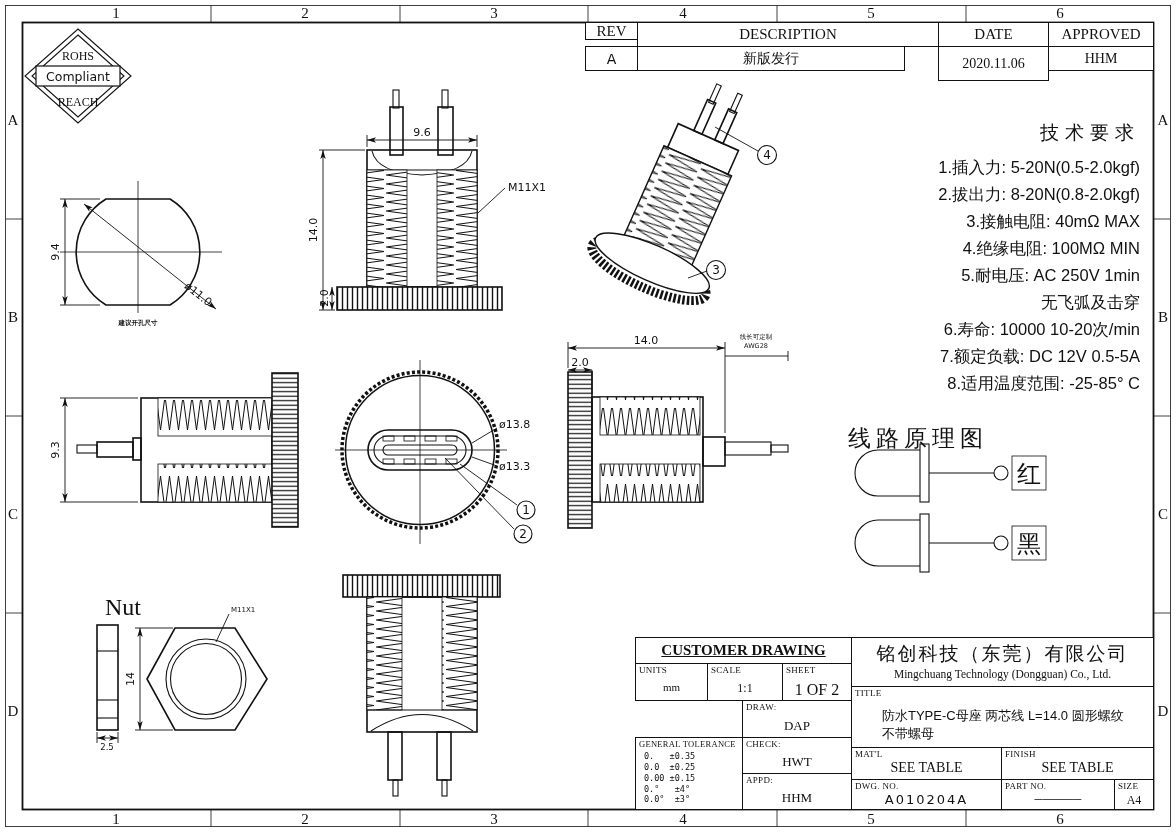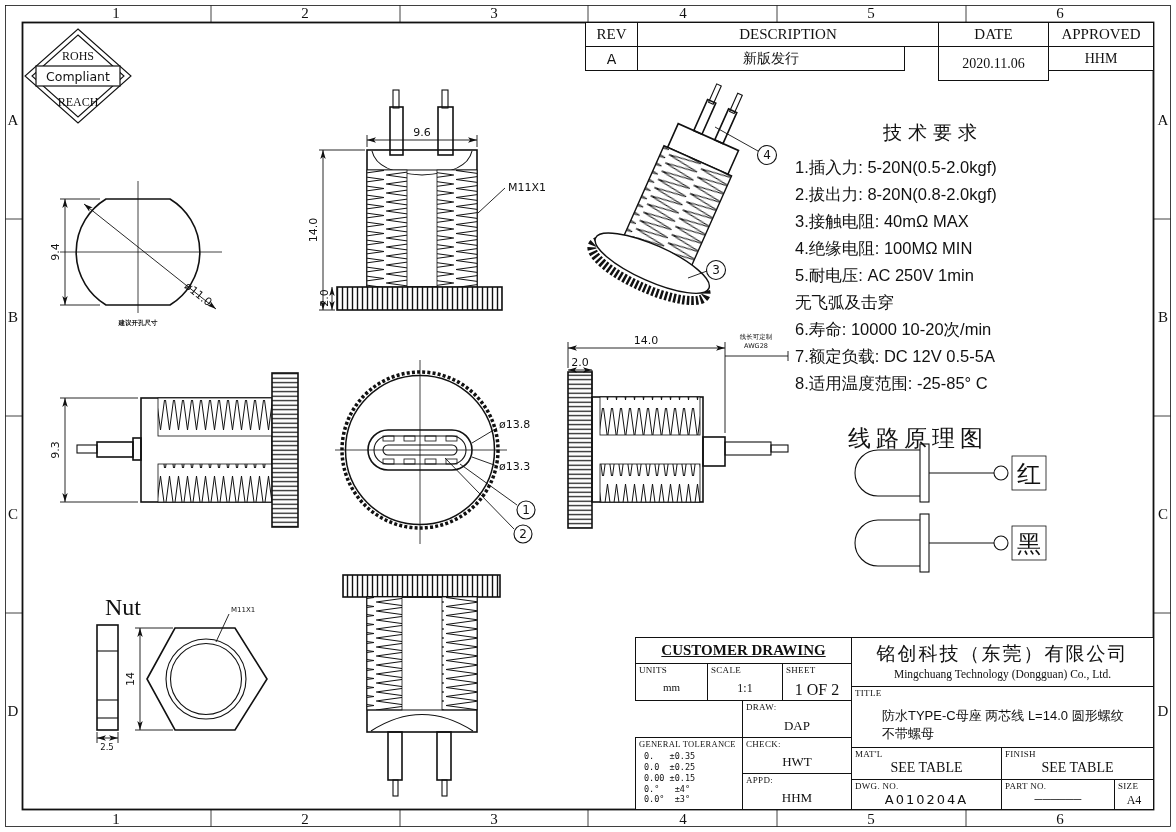--- a/index.html
+++ b/index.html
@@ -13,21 +13,21 @@
   .dimtxt{font:11px "DejaVu Sans",sans-serif;fill:#111;}
   .tinytxt{font:6.5px "DejaVu Sans",sans-serif;fill:#111;}
   .calltxt{font:12px "DejaVu Sans",sans-serif;fill:#111;}
   .zone{font:15px "Liberation Serif",serif;fill:#111;}
   .badgetxt{font:12px "Liberation Serif",serif;fill:#111;}
   .cell{position:absolute;border:1px solid #111;box-sizing:border-box;background:#fff;}
   .lbl{position:absolute;top:1px;left:3px;font:9px "Liberation Serif",serif;letter-spacing:0.3px;}
   .val{position:absolute;left:0;right:0;text-align:center;font-family:"Liberation Serif",serif;}
   .revhead{font:15px "Liberation Serif",serif;display:flex;align-items:center;justify-content:center;}
   .revcell{font:14px "Liberation Serif",serif;display:flex;align-items:center;justify-content:center;}
-  #techreq{position:absolute;left:795px;top:120px;width:345px;}
+  #techreq{position:absolute;left:795px;top:120px;width:345px;text-align:right;}
   #techreq .tr-title{font-size:19px;letter-spacing:6px;padding-left:88px;margin-bottom:8px;}
   #techreq .tr-line{font-size:16.5px;line-height:27px;white-space:nowrap;}
   #schem-title{position:absolute;left:848px;top:423px;font-size:23px;letter-spacing:5px;}
   .pre{white-space:pre;}
 </style>
 </head>
 <body>
 
 <div id="sheet">
 
@@ -111,21 +111,21 @@
   <svg style="left:22px;top:26px" width="112" height="100">
     <path d="M56,3 L109,50 L56,97 L3,50 Z" class="med"></path>
     <path d="M56,9 L102,50 L56,91 L10,50 Z" class="med"></path>
     <rect x="14" y="40" width="84" height="20" fill="#fff" stroke="#111" stroke-width="1.2"></rect>
     <text class="badgetxt" x="56" y="34" text-anchor="middle">ROHS</text>
     <text x="56" y="54.5" text-anchor="middle" style="font:12.5px 'DejaVu Sans',sans-serif;fill:#111">Compliant</text>
     <text class="badgetxt" x="56" y="80" text-anchor="middle">REACH</text>
   </svg>
 
   <div>
-    <div class="cell revhead" style="left:585px;top:22px;width:53px;height:25px">REV</div>
+    <div class="cell revhead" style="left:585px;top:22px;width:53px;height:18px">REV</div>
     <div class="cell revhead" style="left:637px;top:22px;width:302px;height:25px">DESCRIPTION</div>
     <div class="cell revhead" style="left:938px;top:22px;width:111px;height:25px">DATE</div>
     <div class="cell revhead" style="left:1048px;top:22px;width:106px;height:25px">APPROVED</div>
     <div class="cell revcell" style="left:585px;top:46px;width:53px;height:25px;font-family:'DejaVu Sans',sans-serif">A</div>
     <div class="cell revcell" style="left:637px;top:46px;width:268px;height:25px">新版发行</div>
     <div class="cell revcell" style="left:938px;top:46px;width:111px;height:35px">2020.11.06</div>
     <div class="cell revcell" style="left:1048px;top:46px;width:106px;height:25px">HHM</div>
   </div>
 
   <div id="techreq">

